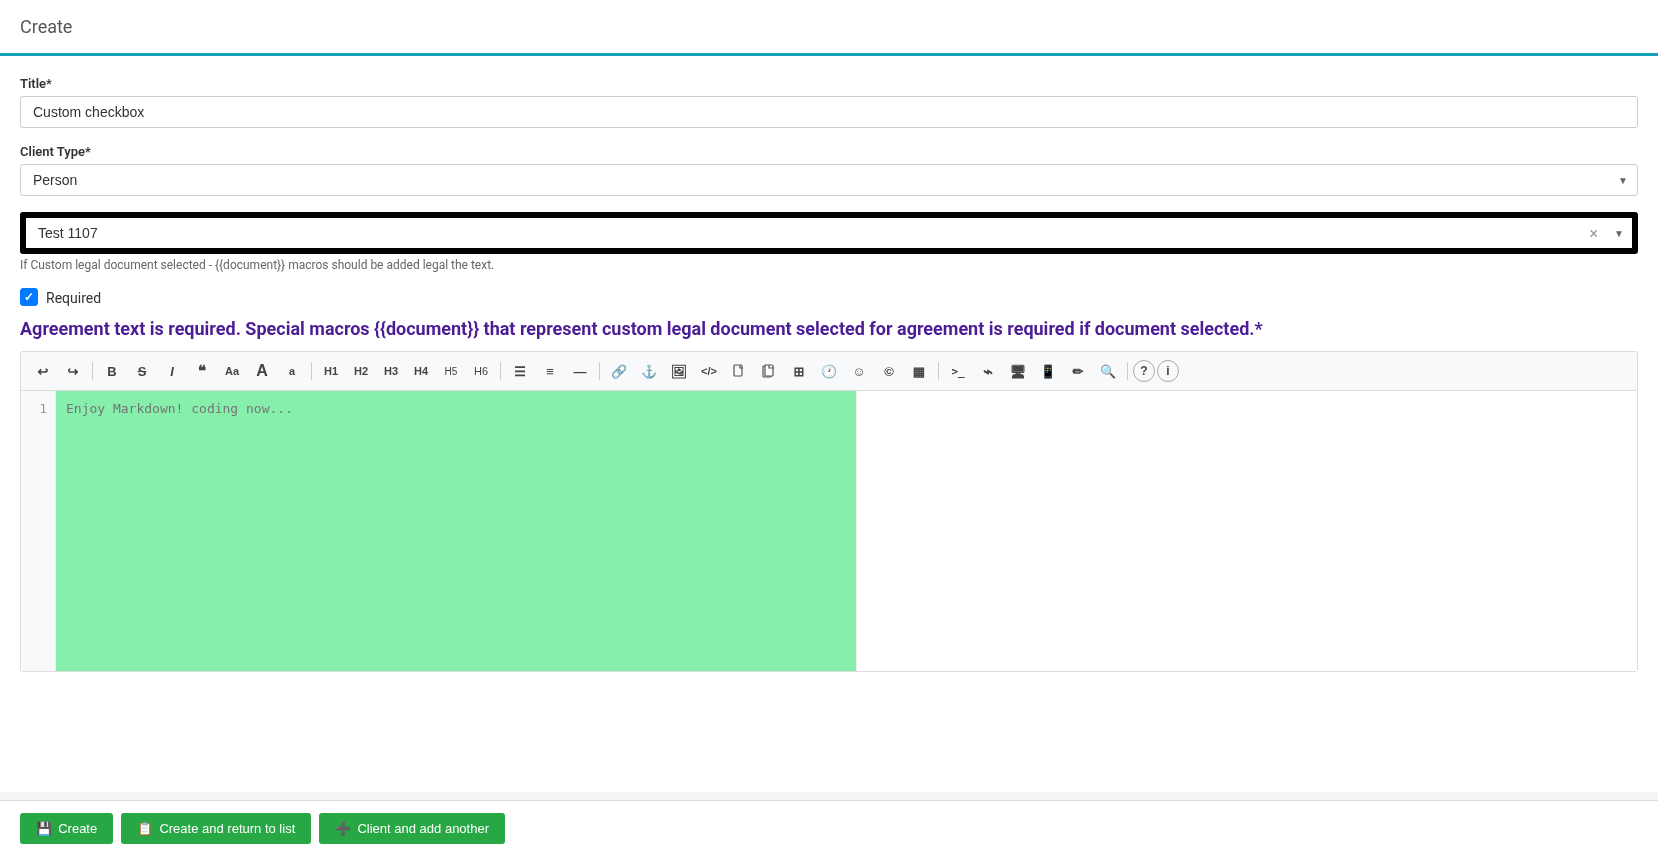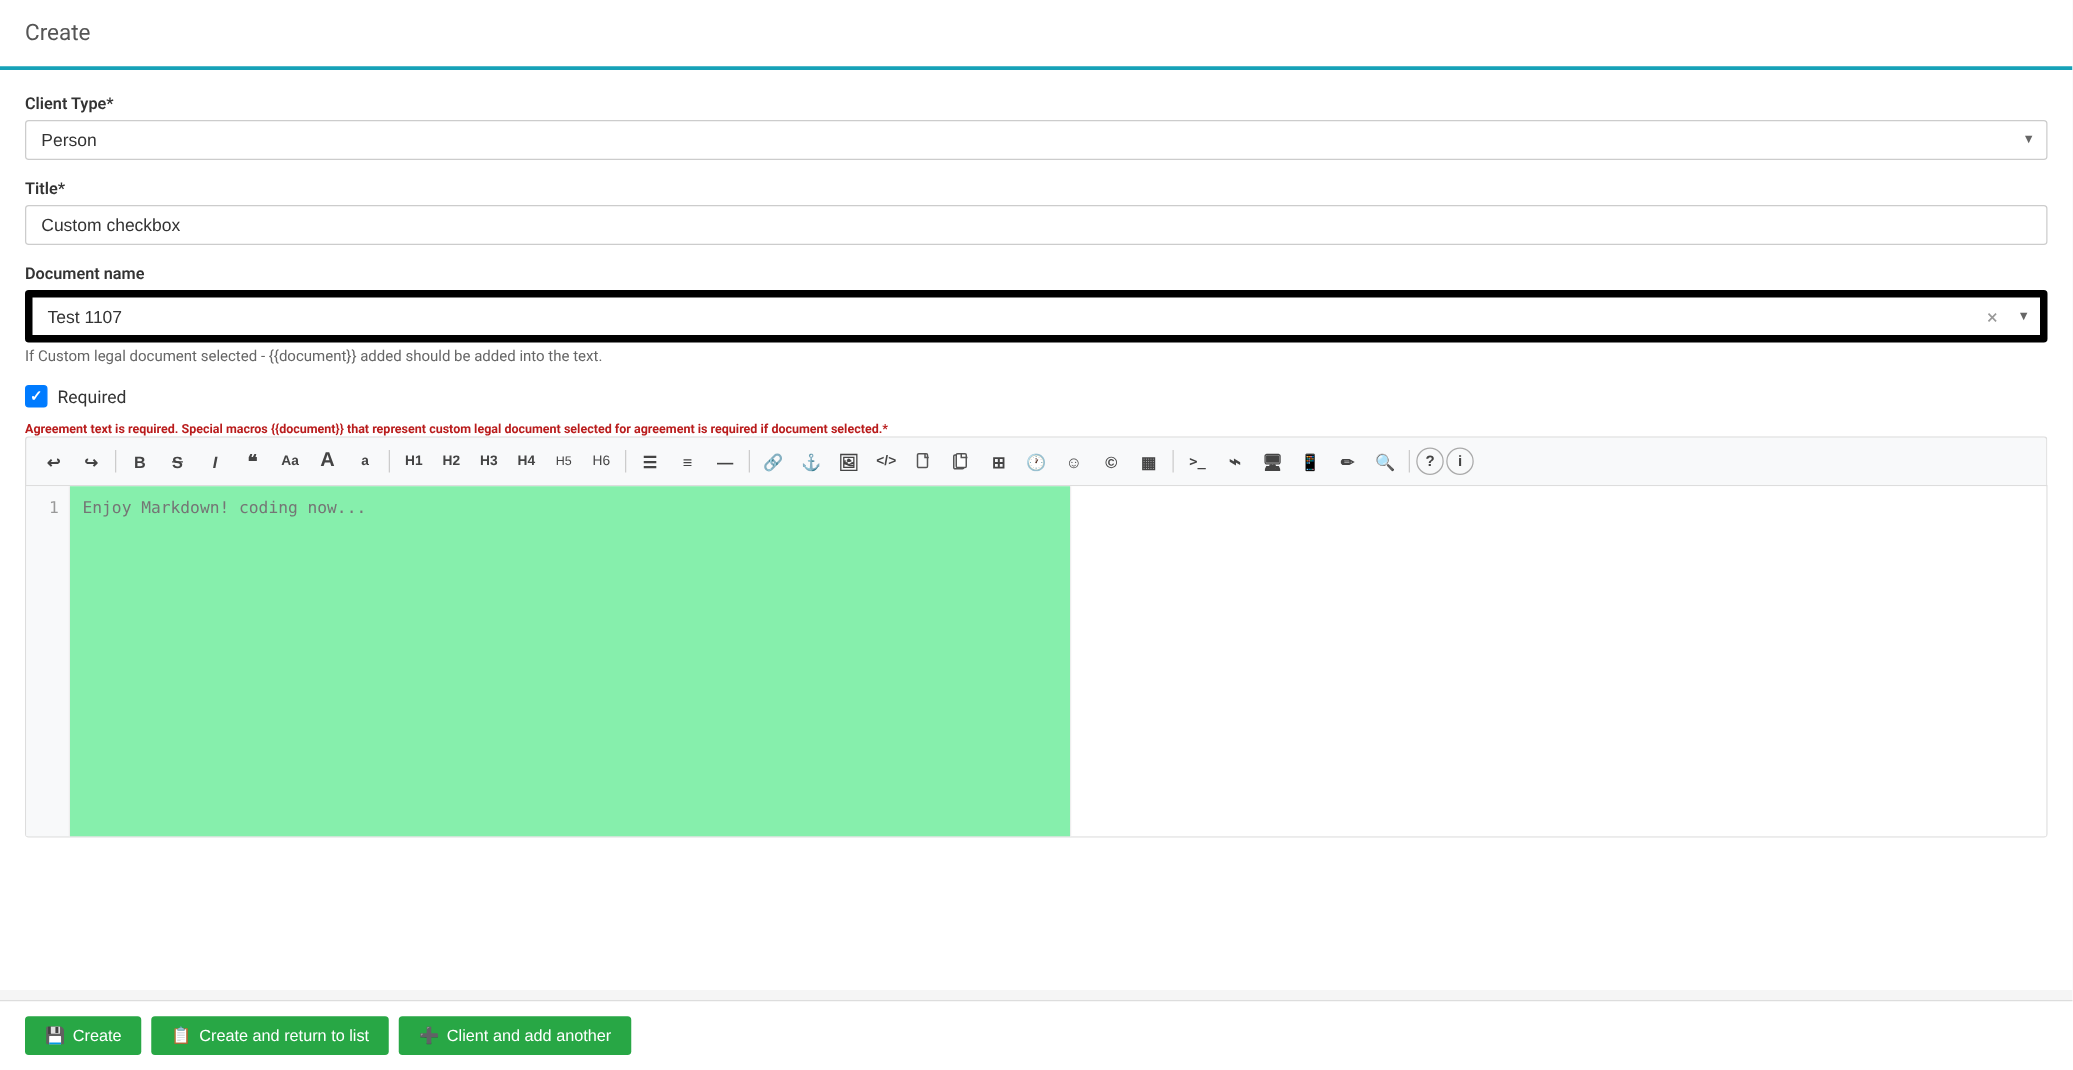--- a/index.html
+++ b/index.html
@@ -144,23 +144,23 @@
     }
 
     .checkbox-custom::after {
       content: "✓";
       color: #fff;
       font-size: 12px;
       font-weight: bold;
     }
 
     .agreement-label {
-      font-size: 10px;
-      color: #b91c1c;
-      margin-bottom: 0;
+      font-size: 18px;
+      color: #4c1d95;
+      margin-bottom: 12px;
     }
 
     .agreement-label strong {
       font-weight: 700;
     }
 
     
     .editor-toolbar {
       display: flex;
       align-items: center;
@@ -265,47 +265,46 @@
     }
   </style>
 </head>
 <body>
 
 <div class="page-header">
   <span>Create</span>
 </div>
 
 <div class="page-content">
+
+  <div class="form-group">
+    <label class="form-label">Title*</label>
+    <input type="text" class="form-control" value="Custom checkbox" style="">
+  </div>
 
   <div class="form-group">
     <label class="form-label">Client Type*</label>
     <div class="select-wrapper">
       <select>
         <option>Person</option>
         <option>Business</option>
         <option>Both</option>
       </select>
     </div>
   </div>
 
   <div class="form-group">
-    <label class="form-label">Title*</label>
-    <input type="text" class="form-control" value="Custom checkbox" style="">
-  </div>
-
-  <div class="form-group">
-    <label class="form-label">Document name</label>
     <div class="document-select-wrapper">
       <select>
         <option>Test 1107</option>
       </select>
       <span class="document-select-clear">×</span>
       <span class="document-select-arrow">▼</span>
     </div>
-    <div class="hint-text">If Custom legal document selected - {{document}} added should be added into the text.</div>
+    <div class="hint-text">If Custom legal document selected - {{document}} macros should be added legal the text.</div>
   </div>
 
   <div class="checkbox-wrapper">
     <div class="checkbox-custom"></div>
     <span>Required</span>
   </div>
 
   <div class="agreement-label">
     <strong>Agreement text is required. Special macros {{document}} that represent custom legal document selected for agreement is required if document selected.*</strong>
   </div>

